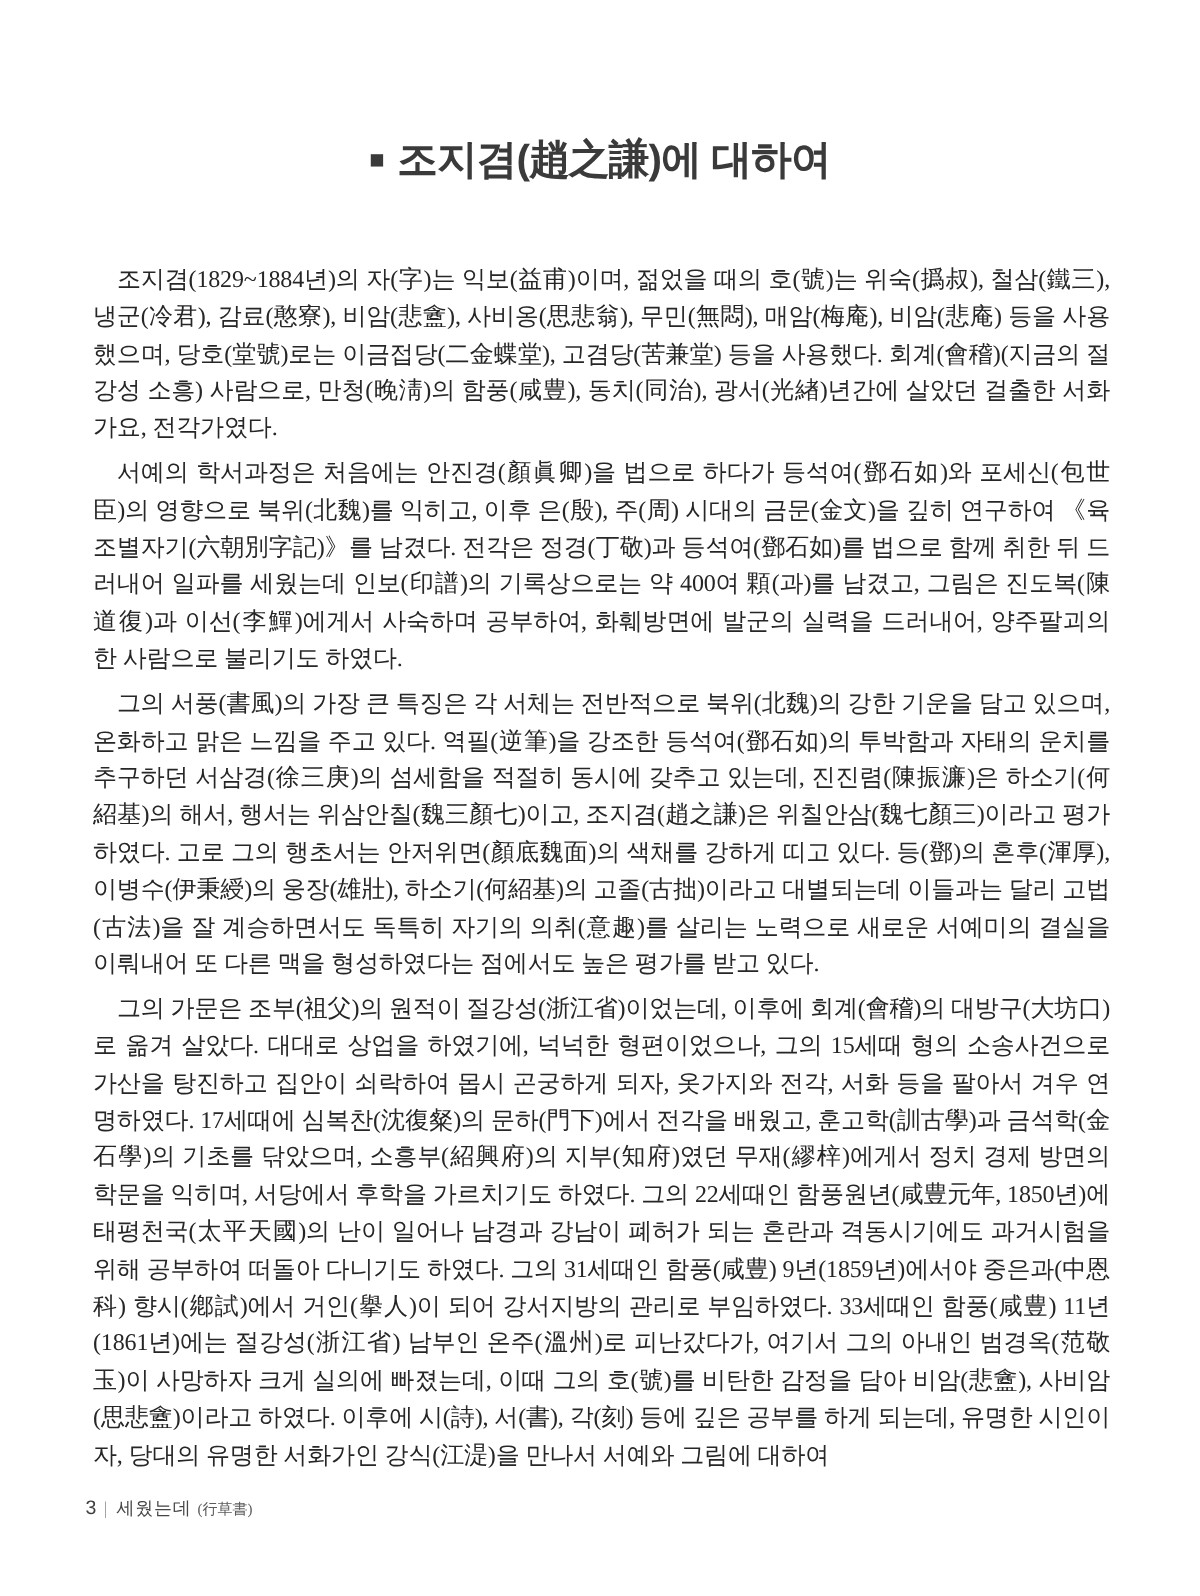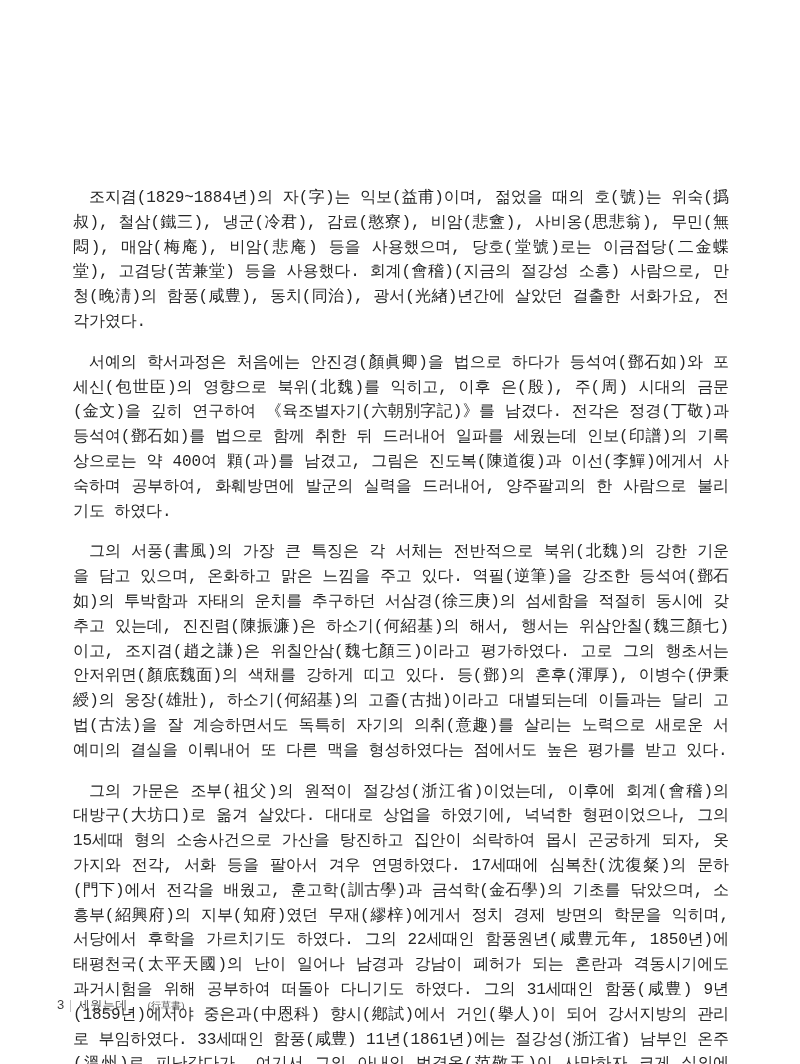--- a/index.html
+++ b/index.html
@@ -38,24 +38,23 @@
     right: 55px;
     top: 170px;
     font-family: "Liberation Serif", "DejaVu Serif", serif;
     font-size: 16px;
     line-height: 24.8px;
     color: #262626;
     text-align: justify;
     letter-spacing: -0.1px;
   }
   .article p {
-    margin: 16px;
+    margin: 5px;
     padding: 0;
     text-indent: 16px;
-    font-family: Liberation Mono, monospace;
   }
   .page-footer {
     position: absolute;
     left: 57px;
     top: 997px;
     font-family: "Liberation Serif", "DejaVu Serif", serif;
     color: #4a4a4a;
     font-size: 12px;
     line-height: 16px;
     white-space: nowrap;
@@ -71,29 +70,32 @@
     color: #9a9a9a;
     font-weight: 300;
   }
   .footer-booktitle {
     font-size: 12px;
     letter-spacing: 0.5px;
     color: #454545;
   }
   .footer-volume {
     font-size: 10px;
-    margin-left: 20px;
+    margin-left: 4px;
     color: #5a5a5a;
   }
 </style>
 </head>
 <body>
 
 <div class="page">
 
+  <div class="title-row">
+    <span class="title-bullet">■</span><span>조지겸(趙之謙)에 대하여</span>
+  </div>
 
   <div class="article" id="article-body">
 
   <p>조지겸(1829~1884년)의 자(字)는 익보(益甫)이며, 젊었을 때의 호(號)는 위숙(撝叔), 철삼(鐵三), 냉군(冷君), 감료(憨寮), 비암(悲盦), 사비옹(思悲翁), 무민(無悶), 매암(梅庵), 비암(悲庵) 등을 사용했으며,  당호(堂號)로는 이금접당(二金蝶堂), 고겸당(苦兼堂) 등을 사용했다. 회계(會稽)(지금의 절강성 소흥) 사람으로, 만청(晚淸)의 함풍(咸豊), 동치(同治), 광서(光緖)년간에 살았던 걸출한 서화가요, 전각가였다.</p>
       <p>서예의 학서과정은 처음에는 안진경(顏眞卿)을 법으로 하다가 등석여(鄧石如)와 포세신(包世臣)의 영향으로 북위(北魏)를 익히고, 이후 은(殷), 주(周) 시대의 금문(金文)을 깊히 연구하여 《육조별자기(六朝別字記)》를 남겼다. 전각은 정경(丁敬)과 등석여(鄧石如)를 법으로 함께 취한 뒤 드러내어 일파를 세웠는데 인보(印譜)의 기록상으로는 약 400여 顆(과)를 남겼고, 그림은 진도복(陳道復)과 이선(李鱓)에게서 사숙하며 공부하여, 화훼방면에 발군의 실력을 드러내어, 양주팔괴의 한 사람으로 불리기도 하였다.</p>
       <p>그의 서풍(書風)의 가장 큰 특징은 각 서체는 전반적으로 북위(北魏)의 강한 기운을 담고 있으며, 온화하고 맑은 느낌을 주고 있다. 역필(逆筆)을 강조한 등석여(鄧石如)의 투박함과 자태의 운치를 추구하던 서삼경(徐三庚)의 섬세함을 적절히 동시에 갖추고 있는데, 진진렴(陳振濂)은 하소기(何紹基)의 해서, 행서는 위삼안칠(魏三顏七)이고, 조지겸(趙之謙)은 위칠안삼(魏七顏三)이라고 평가하였다. 고로 그의 행초서는 안저위면(顏底魏面)의 색채를 강하게 띠고 있다. 등(鄧)의 혼후(渾厚), 이병수(伊秉綬)의 웅장(雄壯), 하소기(何紹基)의 고졸(古拙)이라고 대별되는데 이들과는 달리 고법(古法)을 잘 계승하면서도 독특히 자기의 의취(意趣)를 살리는 노력으로 새로운 서예미의 결실을 이뤄내어 또 다른 맥을 형성하였다는 점에서도 높은 평가를 받고 있다.</p>
       <p>그의 가문은 조부(祖父)의 원적이 절강성(浙江省)이었는데, 이후에 회계(會稽)의 대방구(大坊口)로 옮겨 살았다. 대대로 상업을 하였기에, 넉넉한 형편이었으나, 그의 15세때 형의 소송사건으로 가산을 탕진하고 집안이 쇠락하여 몹시 곤궁하게 되자, 옷가지와 전각, 서화 등을 팔아서 겨우 연명하였다. 17세때에 심복찬(沈復粲)의 문하(門下)에서 전각을 배웠고, 훈고학(訓古學)과 금석학(金石學)의 기초를 닦았으며, 소흥부(紹興府)의 지부(知府)였던 무재(繆梓)에게서 정치 경제 방면의 학문을 익히며, 서당에서 후학을 가르치기도 하였다. 그의 22세때인 함풍원년(咸豊元年, 1850년)에 태평천국(太平天國)의 난이 일어나 남경과 강남이 폐허가 되는 혼란과 격동시기에도 과거시험을 위해 공부하여 떠돌아 다니기도 하였다. 그의 31세때인 함풍(咸豊) 9년(1859년)에서야 중은과(中恩科) 향시(鄕試)에서 거인(擧人)이 되어 강서지방의 관리로 부임하였다. 33세때인 함풍(咸豊) 11년(1861년)에는 절강성(浙江省) 남부인 온주(溫州)로 피난갔다가, 여기서 그의 아내인 범경옥(范敬玉)이 사망하자 크게 실의에 빠졌는데, 이때 그의 호(號)를 비탄한 감정을 담아 비암(悲盦), 사비암(思悲盦)이라고 하였다. 이후에 시(詩), 서(書), 각(刻) 등에 깊은 공부를 하게 되는데, 유명한 시인이자, 당대의 유명한 서화가인 강식(江湜)을 만나서 서예와 그림에 대하여</p>
     </div>
 
   <div class="page-footer">

